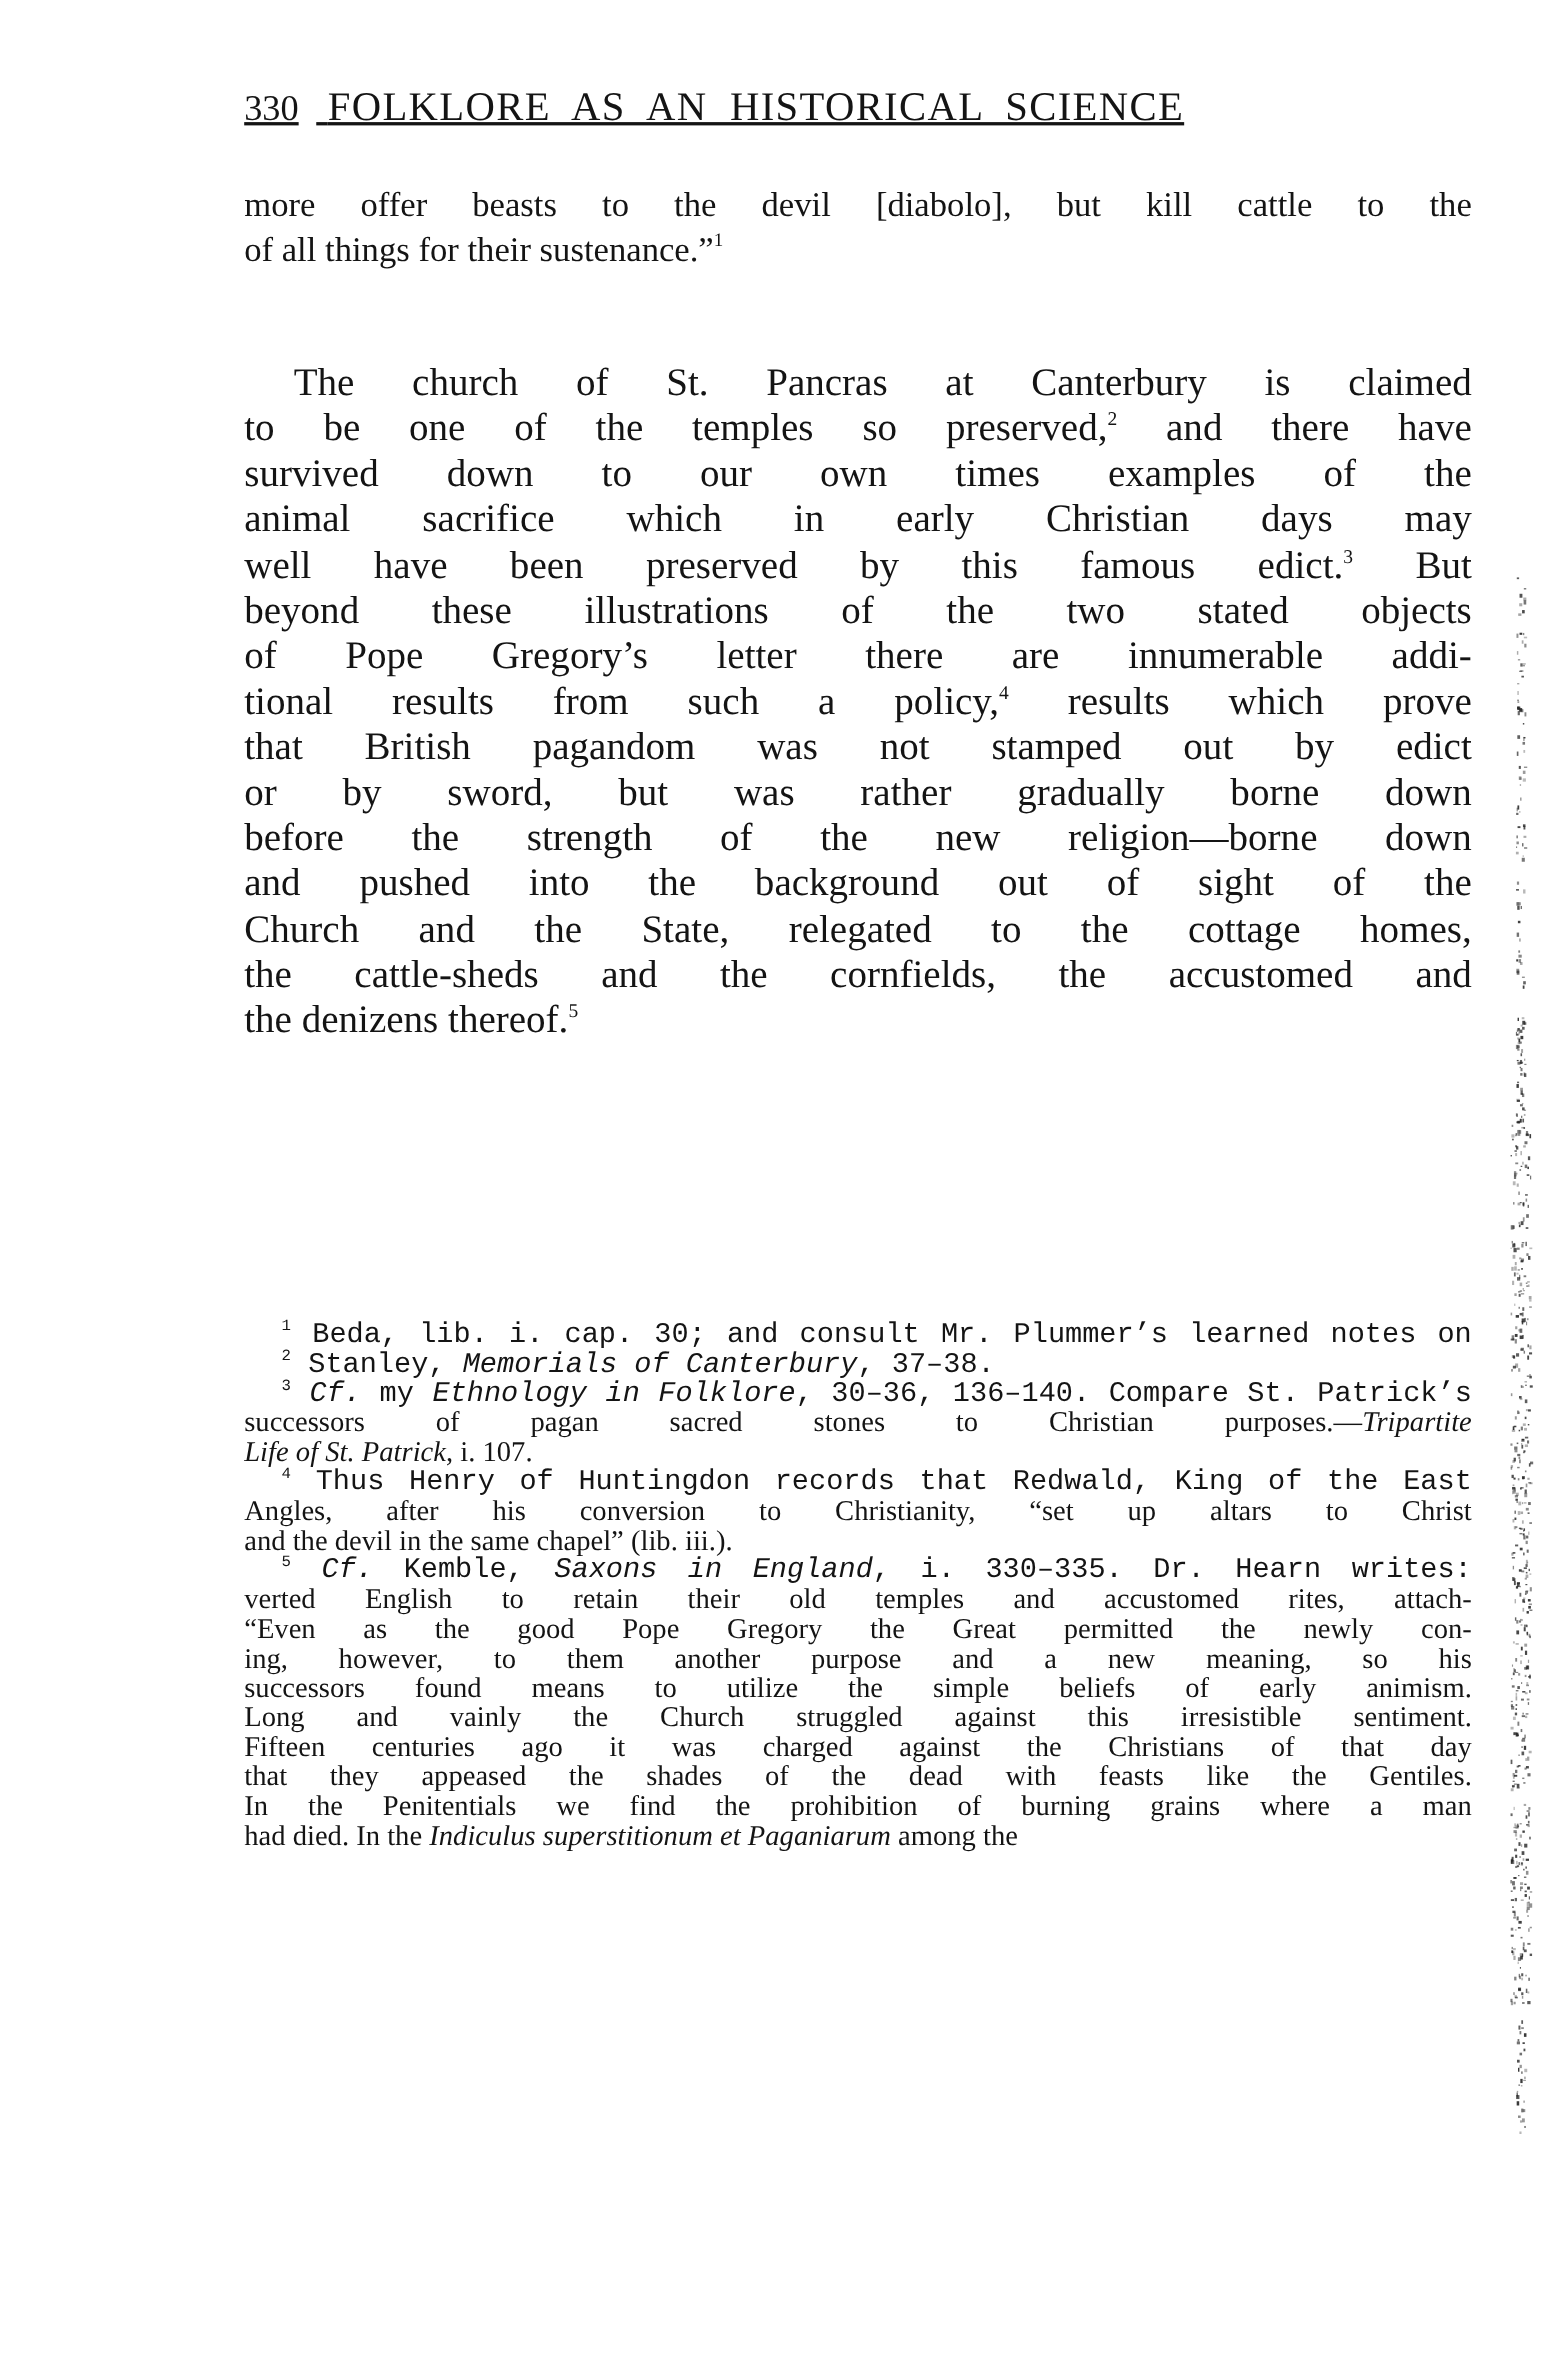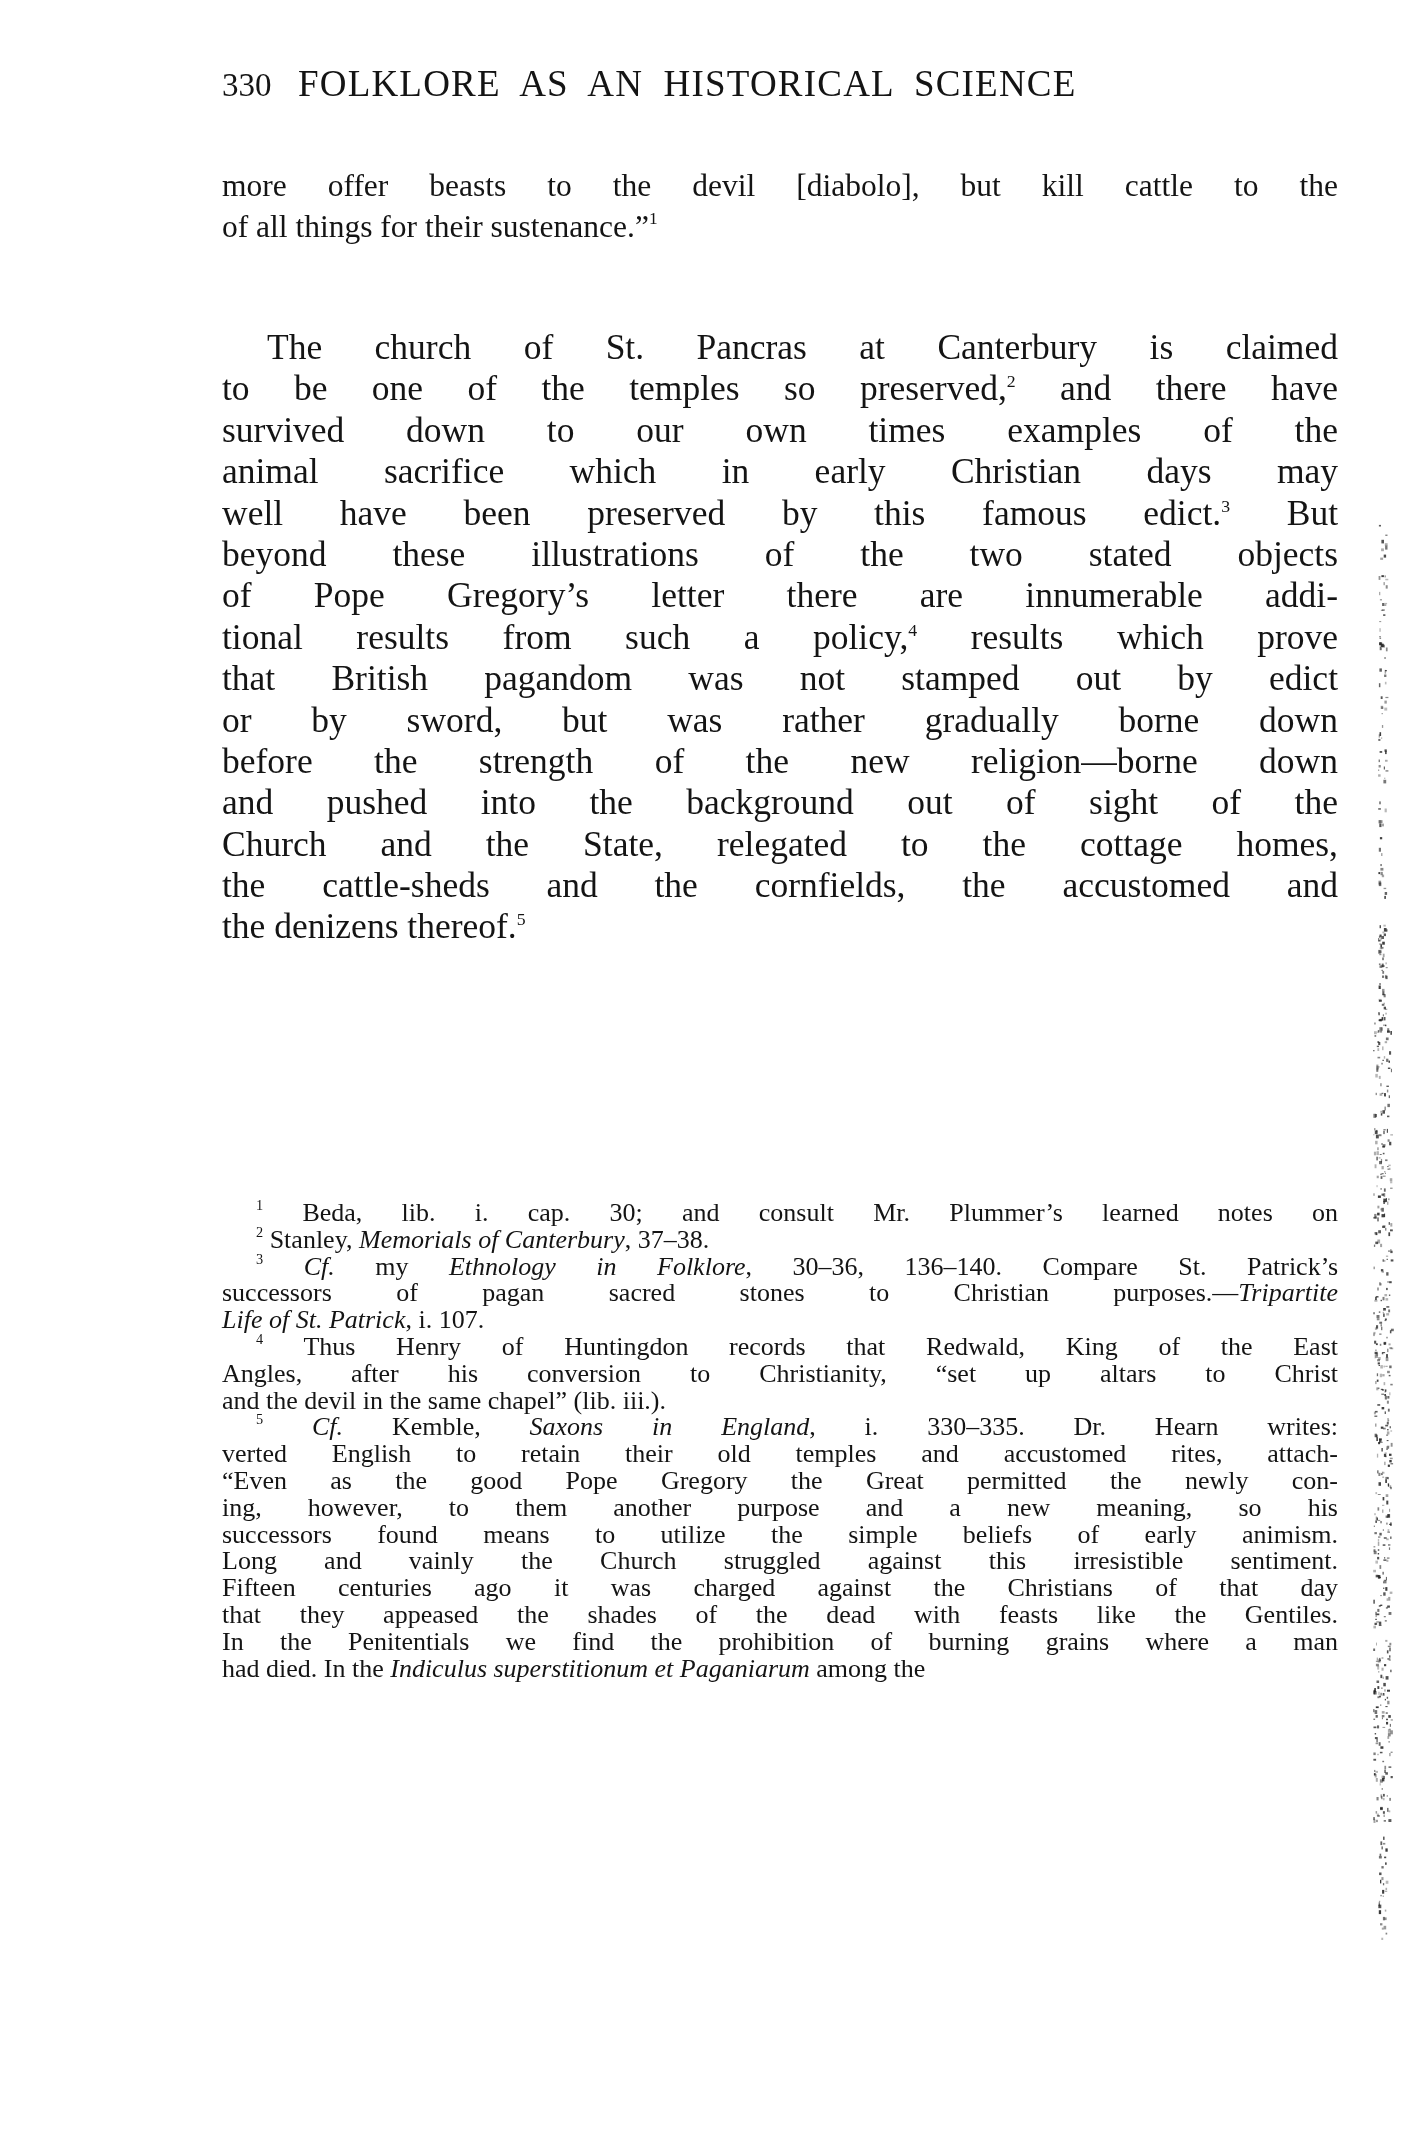--- a/index.html
+++ b/index.html
@@ -2,38 +2,38 @@
 <html><head>
 <meta charset="utf-8">
 <style>
   html, body { margin: 0; padding: 0; background: #ffffff; }
   body {
     width: 1414px; height: 2141px; position: relative; overflow: hidden;
     font-family: "Liberation Serif", "DejaVu Serif", serif; color: #141414;
   }
   .page { position: absolute; left: 222px; top: 0; width: 1116px; }
   .running-head {
-    position: absolute; top: 62px; left: 0; width: 1116px;
-    font-size: 37px; letter-spacing: 1.2px; white-space: nowrap; line-height: 44px;
+    position: absolute; top: 76px; left: 0; width: 1116px;
+    font-size: 37px; letter-spacing: 1.2px; white-space: nowrap; line-height: 44px; text-decoration: underline;
   }
   .running-head .folio { font-size: 33px; margin-right: 16px; letter-spacing: 0; }
   .running-head .title { word-spacing: 10px; }
 
   .lead { position: absolute; top: 148px; left: 0; width: 1116px; margin-top: 17px; }
   .lead .ln { font-size: 31.5px; line-height: 41px; height: 41px; white-space: nowrap; text-align: justify; text-align-last: justify; }
   .lead .ln.last { text-align-last: left; }
 
   .body { position: absolute; top: 327px; left: 0; width: 1116px; }
   .body .ln { font-size: 35.5px; line-height: 41.4px; height: 41.4px; white-space: nowrap; text-align: justify; text-align-last: justify; }
   .body .ln.indent { padding-left: 45px; }
   .body .ln.last { text-align-last: left; }
 
   .notes { position: absolute; top: 1200px; left: 0; width: 1116px; }
   .notes .ln { font-size: 26px; line-height: 26.8px; height: 26.8px; white-space: nowrap; text-align: justify; text-align-last: justify; }
-  .notes .ln.indent { padding-left: 34px; }
+  .notes .ln.indent { padding-left: 34px; font-family: Liberation Mono, monospace; }
   .notes .ln.last { text-align-last: left; }
 
   sup { font-size: 0.55em; line-height: 0; vertical-align: 0.75em; }
   .body sup { font-size: 0.5em; }
   i { font-style: italic; }
 
   .gutter-noise {
     position: absolute; left: 1368px; top: 520px; width: 36px; height: 1420px;
   }
 </style>

